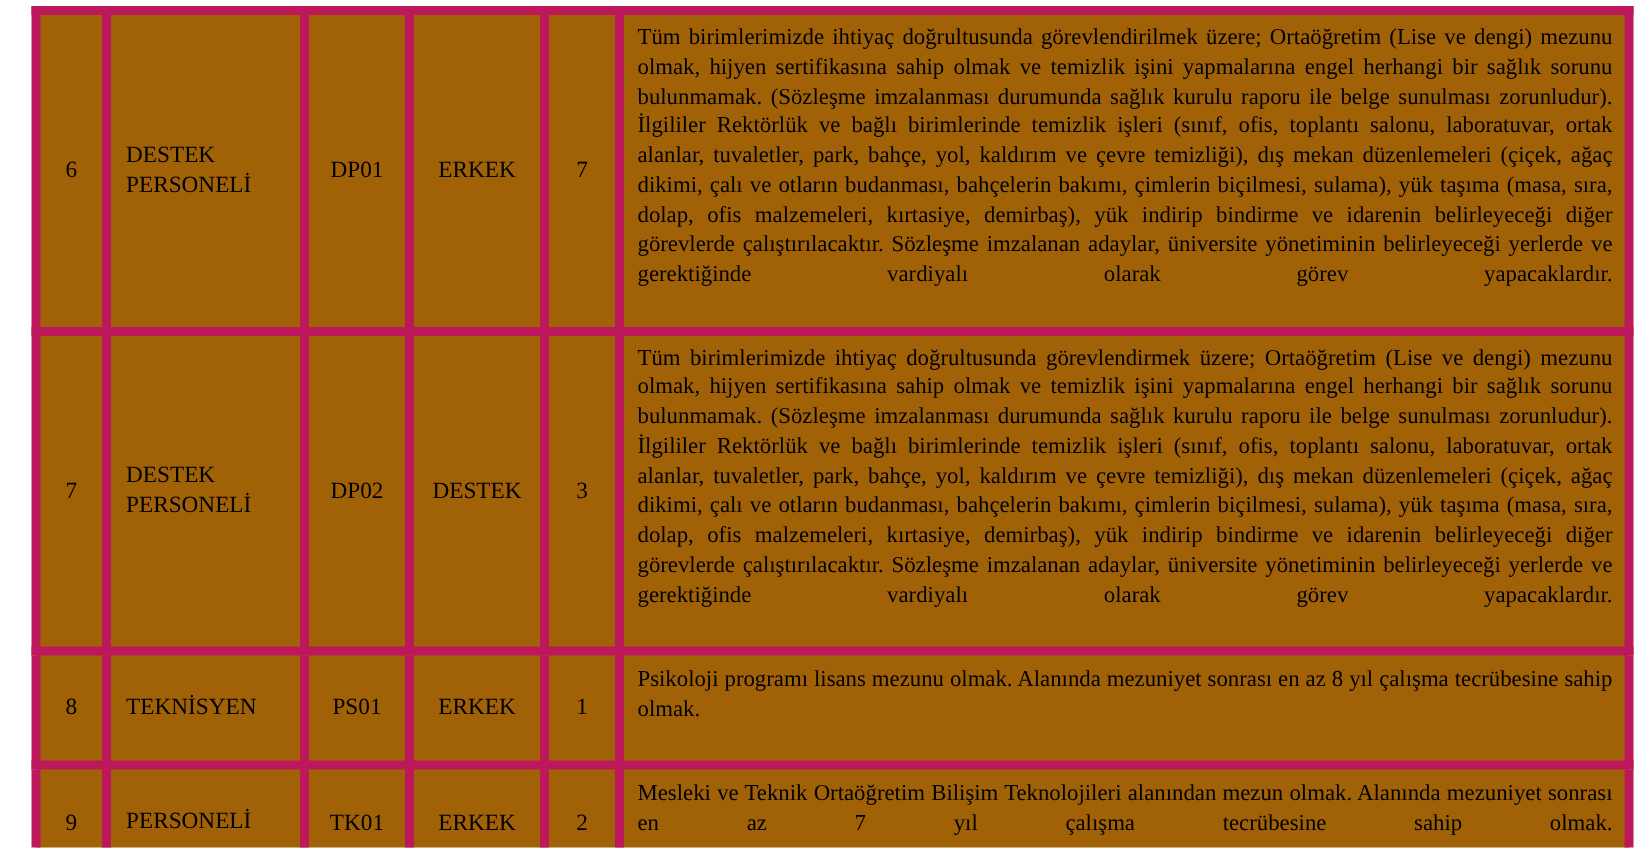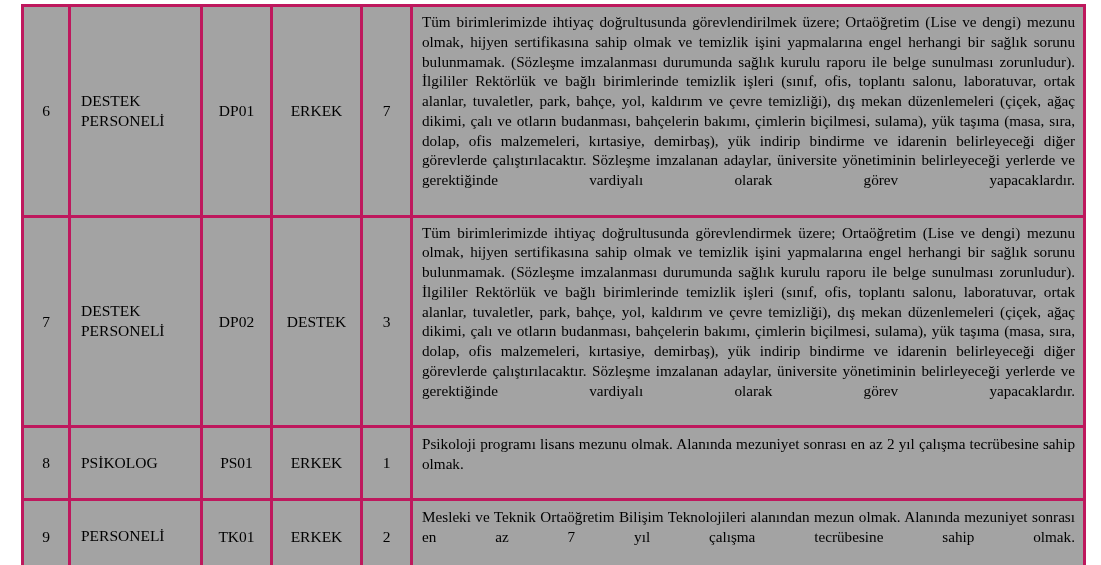--- a/index.html
+++ b/index.html
@@ -26,24 +26,24 @@
     position: absolute;
     left: 21px;
     top: 4px;
     width: 1062px;
     border-collapse: collapse;
     table-layout: fixed;
     background: #ffffff;
   }
 
   table.position-table td {
-    border: 3px solid #be185d;
+    border: 6px solid #be185d;
     vertical-align: middle;
     padding: 0;
-    background: #a3a3a3;
+    background: #a16207;
   }
 
   
   col.c-no       { width: 47px;  }
   col.c-title    { width: 132px; }
   col.c-code     { width: 70px;  }
   col.c-gender   { width: 90px;  }
   col.c-count    { width: 50px;  }
   col.c-desc     { width: 673px; }
 
@@ -132,26 +132,26 @@
         <td class="cell-code">DP02</td>
         <td class="cell-gender">DESTEK</td>
         <td class="cell-count">3</td>
         <td class="cell-desc">
           <span class="desc-text">Tüm birimlerimizde ihtiyaç doğrultusunda görevlendirmek üzere; Ortaöğretim (Lise ve dengi) mezunu olmak, hijyen sertifikasına sahip olmak ve temizlik işini yapmalarına engel herhangi bir sağlık sorunu bulunmamak. (Sözleşme imzalanması durumunda sağlık kurulu raporu ile belge sunulması zorunludur). İlgililer Rektörlük ve bağlı birimlerinde temizlik işleri (sınıf, ofis, toplantı salonu, laboratuvar, ortak alanlar, tuvaletler, park, bahçe, yol, kaldırım ve çevre temizliği), dış mekan düzenlemeleri (çiçek, ağaç dikimi, çalı ve otların budanması, bahçelerin bakımı, çimlerin biçilmesi, sulama), yük taşıma (masa, sıra, dolap, ofis malzemeleri, kırtasiye, demirbaş), yük indirip bindirme ve idarenin belirleyeceği diğer görevlerde çalıştırılacaktır. Sözleşme imzalanan adaylar, üniversite yönetiminin belirleyeceği yerlerde ve gerektiğinde vardiyalı olarak görev yapacaklardır.</span>
         </td>
       </tr>
 
       <tr class="row-short">
         <td class="cell-no">8</td>
-        <td class="cell-title">PSİKOLOG</td>
+        <td class="cell-title">TEKNİSYEN</td>
         <td class="cell-code">PS01</td>
         <td class="cell-gender">ERKEK</td>
         <td class="cell-count">1</td>
         <td class="cell-desc">
-          <span class="desc-text">Psikoloji programı lisans mezunu olmak. Alanında mezuniyet sonrası en az 2 yıl çalışma tecrübesine sahip olmak.</span>
+          <span class="desc-text">Psikoloji programı lisans mezunu olmak. Alanında mezuniyet sonrası en az 8 yıl çalışma tecrübesine sahip olmak.</span>
         </td>
       </tr>
 
       <tr class="row-short">
         <td class="cell-no">9</td>
         <td class="cell-title">PERSONELİ</td>
         <td class="cell-code">TK01</td>
         <td class="cell-gender">ERKEK</td>
         <td class="cell-count">2</td>
         <td class="cell-desc">

